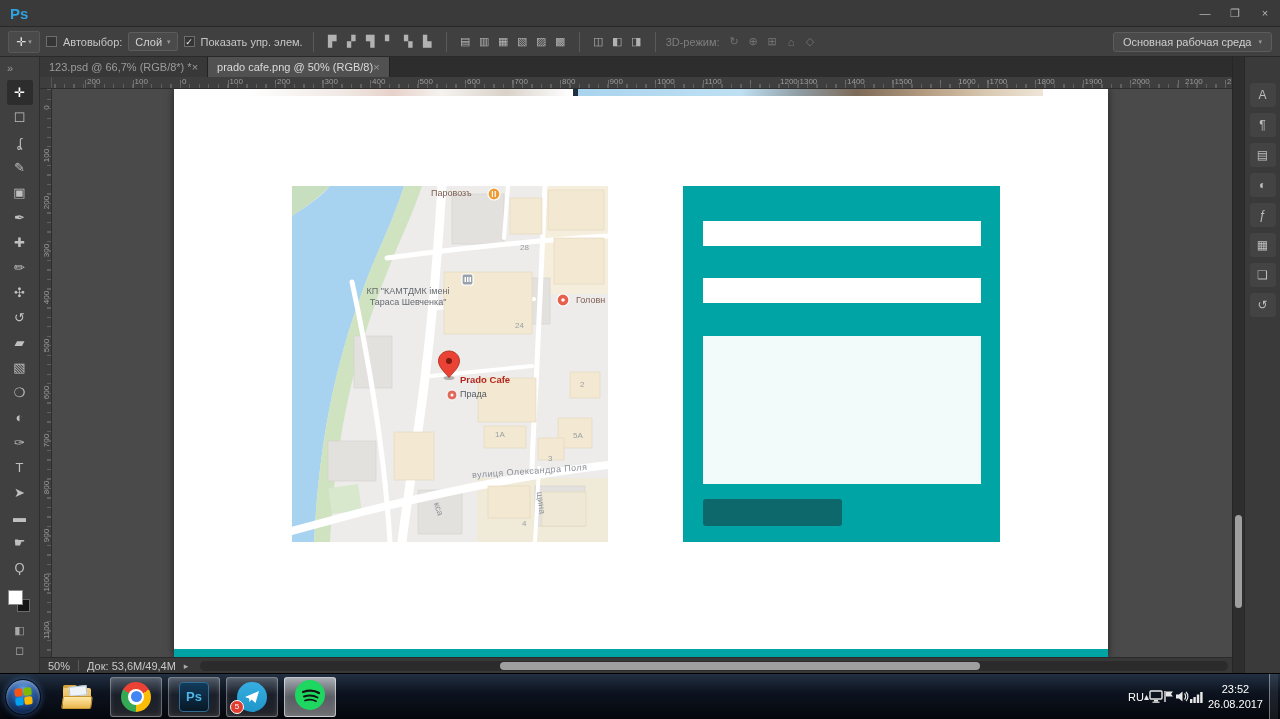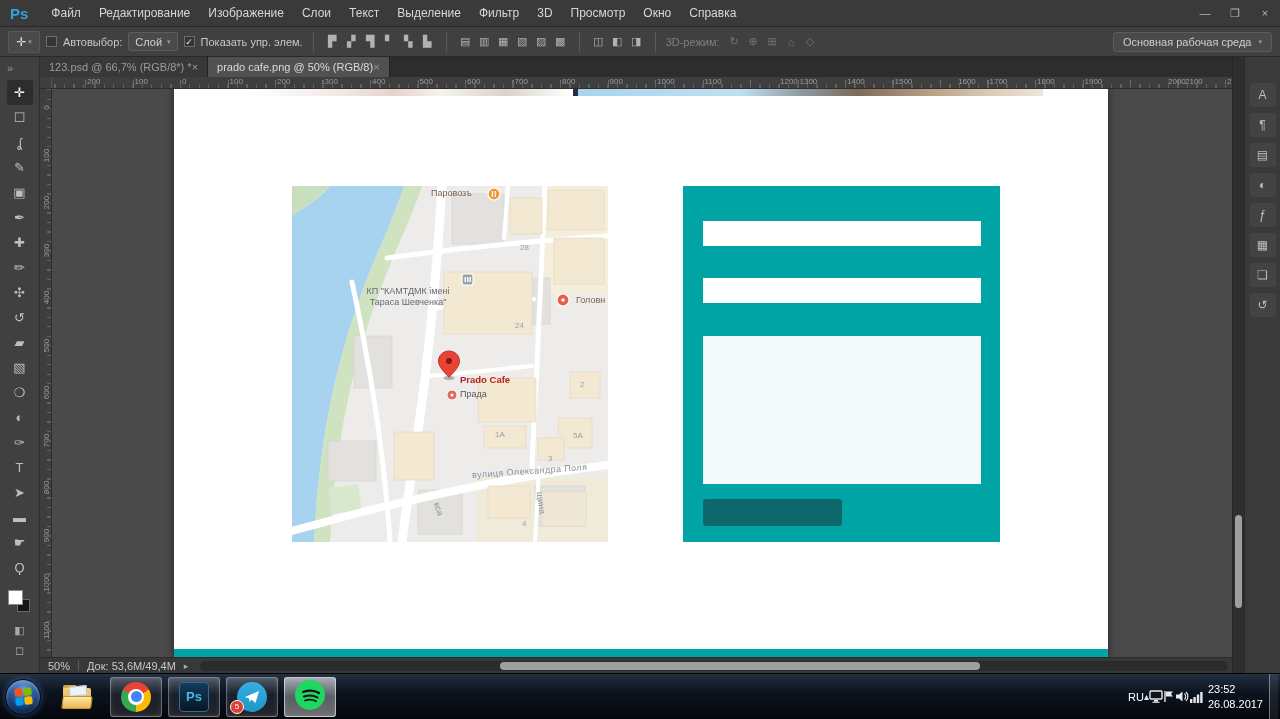--- a/index.html
+++ b/index.html
@@ -140,43 +140,30 @@
   .chrome-white { width:16px; height:16px; border-radius:50%; background:#fff; display:flex; align-items:center; justify-content:center; }
   .chrome-blue { width:11px; height:11px; border-radius:50%; background:#4285f4; }
   .ps-app { width:30px; height:30px; border-radius:4px; background:linear-gradient(#123b5c,#071826); border:1px solid #2f6d96;
     color:#4db5e8; font-weight:bold; font-size:13px; display:flex; align-items:center; justify-content:center; }
   .tg-icon { width:30px; height:30px; border-radius:50%; background:linear-gradient(180deg,#37aee2,#1e96c8); display:flex; align-items:center; justify-content:center; }
   .badge { position:absolute; left:3px; bottom:2px; min-width:14px; height:14px; border-radius:7px; background:#e33b2e; border:1px solid #fff;
     color:#fff; font-size:8px; display:flex; align-items:center; justify-content:center; padding:0 2px; }
   .tray { margin-left:auto; display:flex; align-items:center; padding-right:2px; }
   .lang { font-size:11px; color:#ffffff; }
   .tray-ico { display:flex; align-items:center; color:#e4e4e4; font-size:10px; }
-  .clock { text-align:left; color:#ffffff; font-size:11px; line-height:1.3; margin-left:4px; }
+  .clock { text-align:center; color:#ffffff; font-size:11px; line-height:1.3; margin-left:4px; }
   .show-desktop { width:9px; height:46px; border-left:1px solid rgba(255,255,255,.4); background:rgba(255,255,255,.07); margin-left:6px; }
 </style>
 </head>
 <body>
 
 <div class="screen">
 
   <div class="menubar">
     <span class="ps-logo">Ps</span>
-    <div class="menu-items">
-        <span>Файл</span>
-        <span>Редактирование</span>
-        <span>Изображение</span>
-        <span>Слои</span>
-        <span>Текст</span>
-        <span>Выделение</span>
-        <span>Фильтр</span>
-        <span>3D</span>
-        <span>Просмотр</span>
-        <span>Окно</span>
-        <span>Справка</span>
-      </div>
     <div class="win-controls">
       <span class="win-btn">—</span>
       <span class="win-btn">❐</span>
       <span class="win-btn">×</span>
     </div>
   </div>
 
   <div class="optionsbar">
     <span class="tool-well">
         <span>✛</span>
@@ -296,21 +283,21 @@
             <span style="left: 603px;">1000</span>
             <span style="left: 650.5px;">1100</span>
             <span style="left: 726px;">1200</span>
             <span style="left: 745.5px;">1300</span>
             <span style="left: 793px;">1400</span>
             <span style="left: 840.5px;">1500</span>
             <span style="left: 888px; padding-left: 16px;">1600</span>
             <span style="left: 935.5px;">1700</span>
             <span style="left: 983px;">1800</span>
             <span style="left: 1030.5px;">1900</span>
-            <span style="left: 1114px;">2000</span>
+            <span style="left: 1078px;">2000</span>
             <span style="left: 1131px;">2100</span>
             <span style="left: 1173px;">2200</span>
           </div>
       </div>
 
       <div class="canvasrow">
         <div class="vruler">
             <span style="top: 14px;">0</span>
             <span style="top: 61.5px;">100</span>
             <span style="top: 109px;">200</span>

